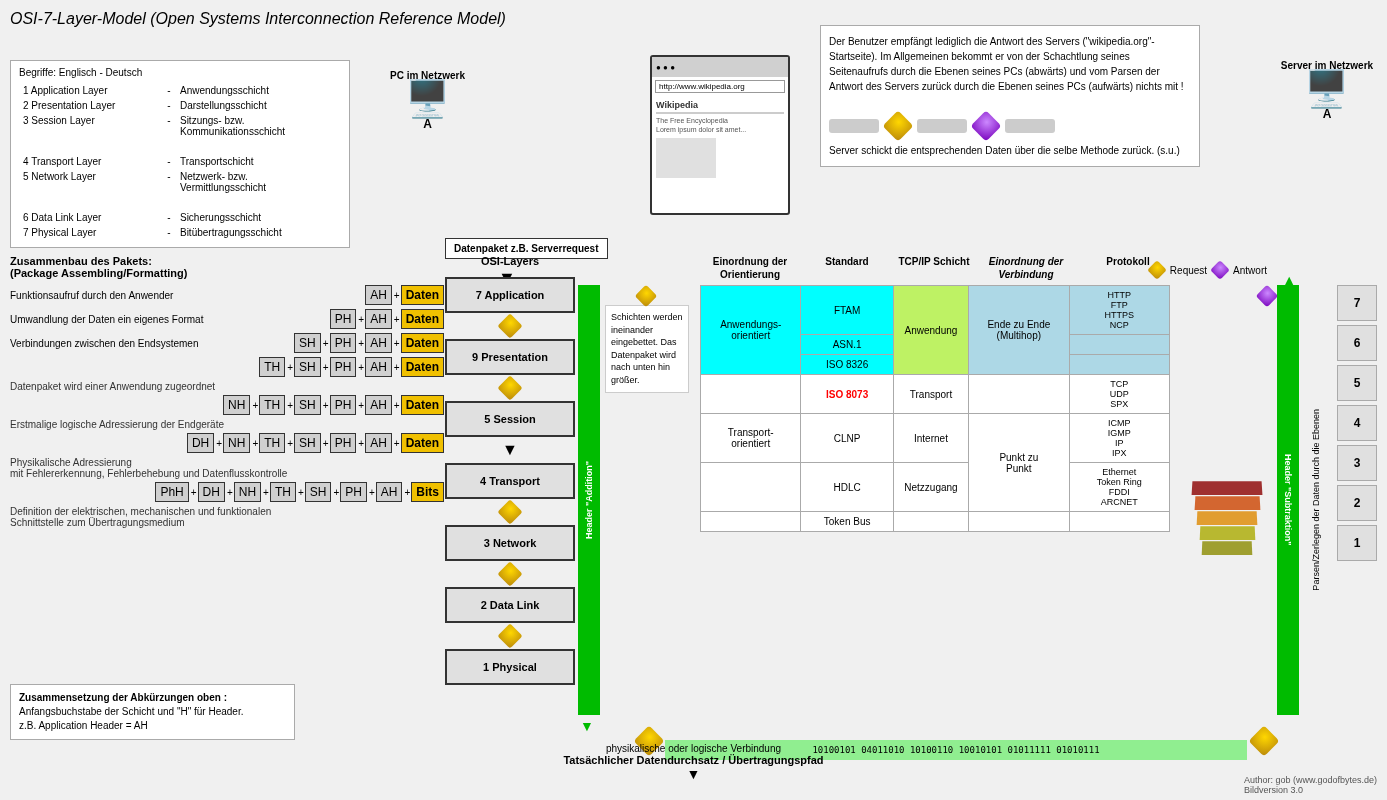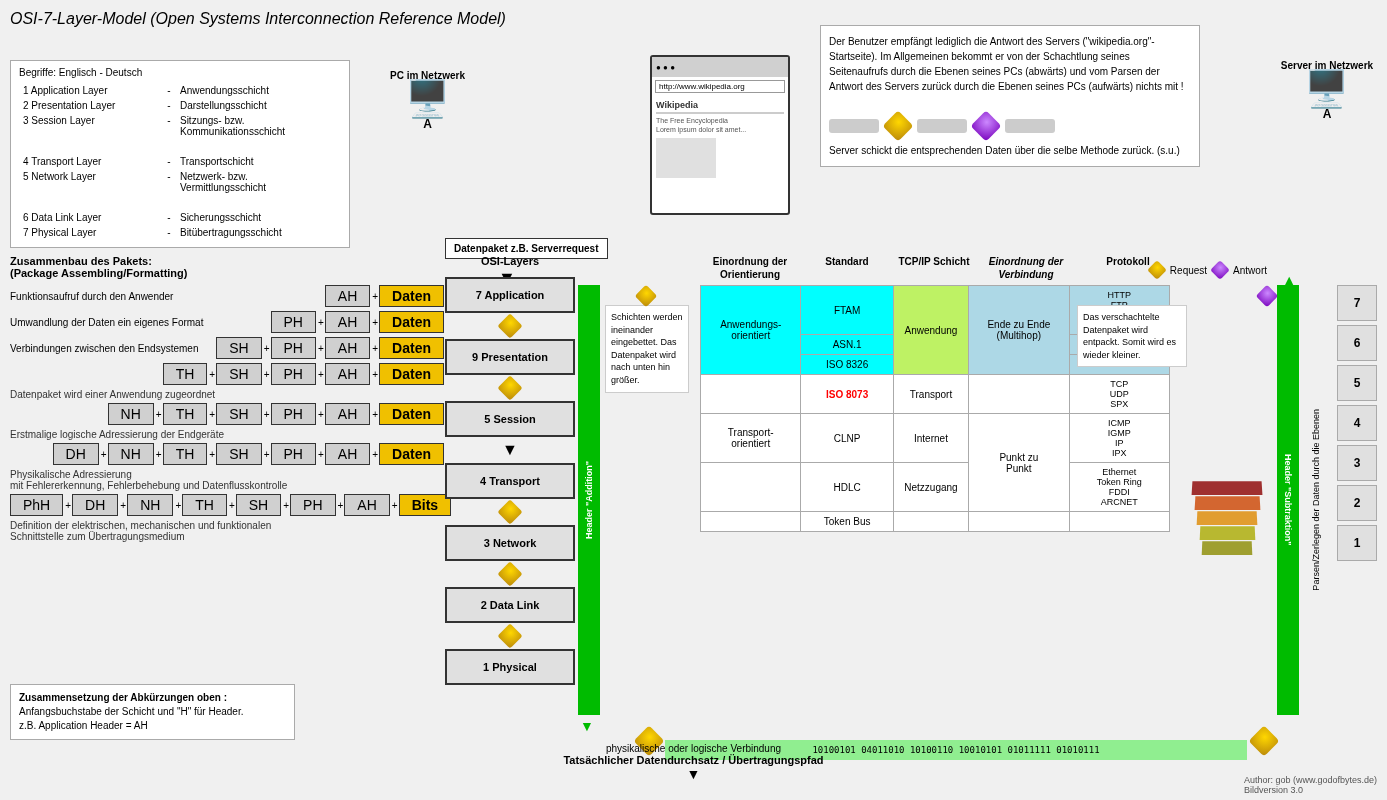--- a/index.html
+++ b/index.html
@@ -85,22 +85,22 @@
       font-size: 10px;
       flex: 1;
     }
     .header-blocks {
       display: flex;
       align-items: center;
       margin-left: auto;
     }
     .hdr-block {
       border: 1px solid #333;
-      padding: 2px 12px;
-      font-size: 14px;
+      padding: 2px 4px;
+      font-size: 12px;
       background: #d0d0d0;
       margin-right: 1px;
       min-width: 22px;
       text-align: center;
     }
     .hdr-block.yellow {
       background: #f0c000;
       font-weight: bold;
     }
     .hdr-sep {
@@ -597,23 +597,20 @@
   </div>
 
   <div style="position:absolute;right:120px;top:480px;width:80px;height:120px;">
     <div style="width:70px;height:14px;background:#8B0000;opacity:0.8;margin:1px auto;transform:perspective(100px) rotateX(10deg);"></div>
     <div style="width:65px;height:14px;background:#cc4400;opacity:0.8;margin:1px auto;transform:perspective(100px) rotateX(10deg);"></div>
     <div style="width:60px;height:14px;background:#dd8800;opacity:0.8;margin:1px auto;transform:perspective(100px) rotateX(10deg);"></div>
     <div style="width:55px;height:14px;background:#aaaa00;opacity:0.8;margin:1px auto;transform:perspective(100px) rotateX(10deg);"></div>
     <div style="width:50px;height:14px;background:#8B8B00;opacity:0.8;margin:1px auto;transform:perspective(100px) rotateX(10deg);"></div>
   </div>
 
-  <div style="position:absolute;right:200px;top:305px;width:110px;background:#fff;border:1px solid #ccc;padding:5px;font-size:9px;line-height:1.4;">
-    <div>Das verschachtelte Datenpaket wird entpackt. Somit wird es wieder kleiner.</div>
-  </div>
 
   <div style="position:absolute;right:88px;top:285px;width:22px;height:430px;background:#00bb00;display:flex;align-items:center;justify-content:center;">
     <div style="color:white;font-size:9px;font-weight:bold;writing-mode:vertical-rl;transform:rotate(0deg);text-align:center;line-height:1.2;">Header "Subtraktion"</div>
   </div>
 
   <div style="position:absolute;right:91px;top:272px;font-size:14px;color:#00bb00;">▲</div>
 
   <div class="numbers-col">
     <div class="num-cell">7</div>
     <div class="num-cell">6</div>

